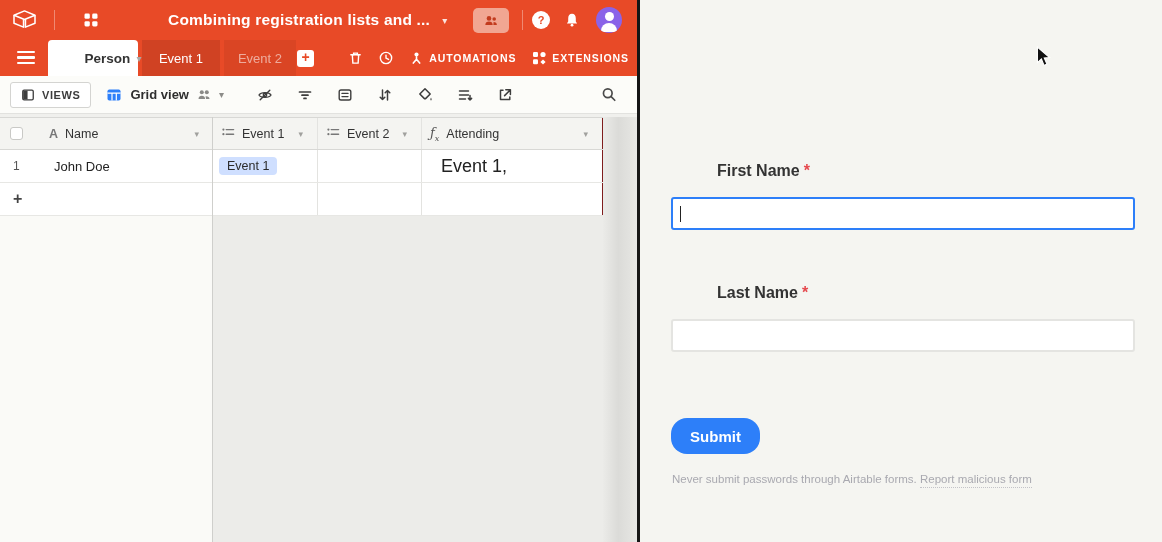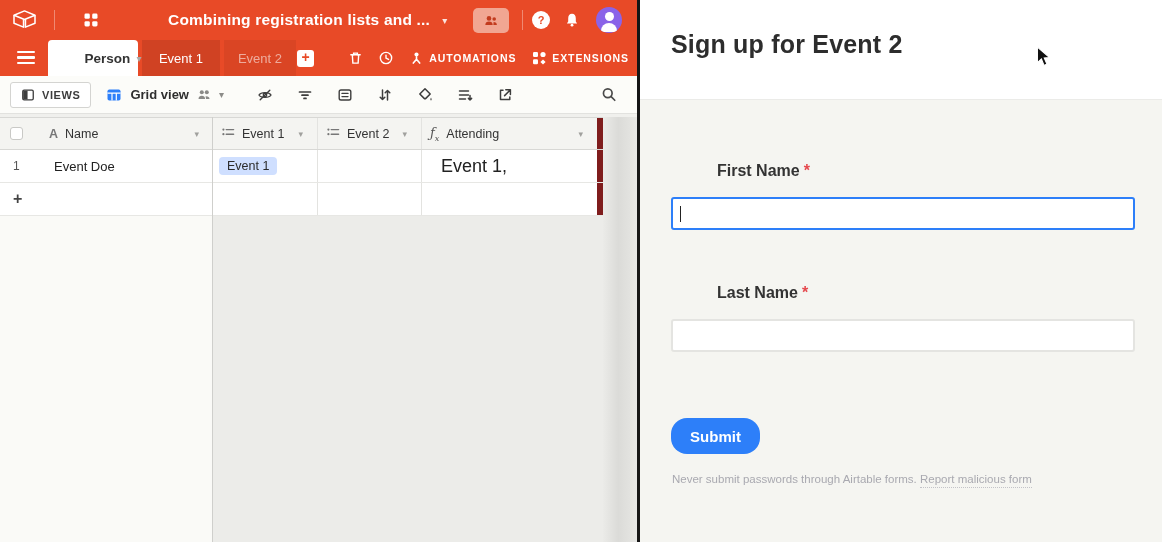--- a/index.html
+++ b/index.html
@@ -55,21 +55,21 @@
   .below-left  { position:absolute; left:0; top:102px; width:213px; bottom:0; background:#fafaf7; }
   .below-right { position:absolute; left:213px; top:102px; right:0; bottom:0; background:#ececE9; background-color:#ececе9; background-color:#ececc; background-color:#ecece9; }
   .vstrip { position:absolute; left:603px; top:3px; width:34px; bottom:0; background:linear-gradient(90deg,#ebebe8,#dbdbd8 45%,#e7e7e4); }
   .frozen-line { position:absolute; left:212px; top:3px; bottom:0; width:1px; background:#cfcfcc; }
   .g-row { position:absolute; left:0; width:603px; height:33px; display:flex; }
   .g-header { top:3px; background:#f4f4f1; border-top:1px solid #d8d8d5; border-bottom:1px solid #d8d8d5; }
   .g-r1 { top:36px; background:#fff; border-bottom:1px solid #e7e7e4; }
   .g-add { top:69px; background:#fff; border-bottom:1px solid #e7e7e4; }
   .cell { display:flex; align-items:center; border-right:1px solid #e3e3e0; height:100%; }
   .c1 { width:213px; border-right:none; }
-  .c2 { width:105px; } .c3 { width:104px; } .c4 { width:181px; border-right:6px solid #7f1d1d; }
+  .c2 { width:105px; } .c3 { width:104px; } .c4 { width:181px; border-right:1px solid #7f1d1d; }
   .hcheck { width:13px; height:13px; border:1.5px solid #c9c9c6; border-radius:3px; background:#fff; margin-left:10px; }
   .ficon { margin-left:26px; color:#777; font-size:12.5px; font-weight:bold; }
   .htext { margin-left:7px; font-size:12.5px; color:#333; }
   .hcaret { margin-left:auto; margin-right:14px; color:#a0a09d; font-size:9px; }
   .ms-icon { margin-left:8px; }
   .fx { margin-left:8px; font-family:"DejaVu Serif",serif; font-style:italic; color:#555; font-size:13px; }
   .fx sub { font-size:8px; }
   .rownum { width:54px; padding-left:13px; font-size:12px; color:#555; }
   .cellval { font-size:13px; color:#222; }
   .pill { margin-left:6px; background:#cfdfff; border-radius:4px; padding:2px 8px; font-size:12.5px; color:#2b2b2b; }
@@ -307,21 +307,21 @@
         <div class="cell c4">
           <span class="fx"><span>ƒ</span><sub>x</sub></span>
           <span class="htext">Attending</span>
           <span class="hcaret">▾</span>
         </div>
       </div>
 
       <div class="g-row g-r1">
         <div class="cell c1">
           <span class="rownum">1</span>
-          <span class="cellval">Event Doe</span>
+          <span class="cellval">John Doe</span>
         </div>
         <div class="cell c2">
           <span class="pill">Event 1</span>
         </div>
         <div class="cell c3"></div>
         <div class="cell c4">
           <span class="attend-val">Event 1,</span>
         </div>
       </div>
 
@@ -334,23 +334,20 @@
         <div class="cell c4"></div>
       </div>
 
       <div class="frozen-line"></div>
     </div>
   </div>
 
   <div class="panel-divider"></div>
 
   <div class="right">
-    <div class="form-head">
-      <div class="form-title">Sign up for Event 2</div>
-    </div>
 
     <div class="f-label lbl-first">
       <span>First Name</span><span class="req">*</span>
     </div>
     <div class="f-input inp-first">
       <span class="text-caret"></span>
     </div>
 
     <div class="f-label lbl-last">
       <span>Last Name</span><span class="req">*</span>

